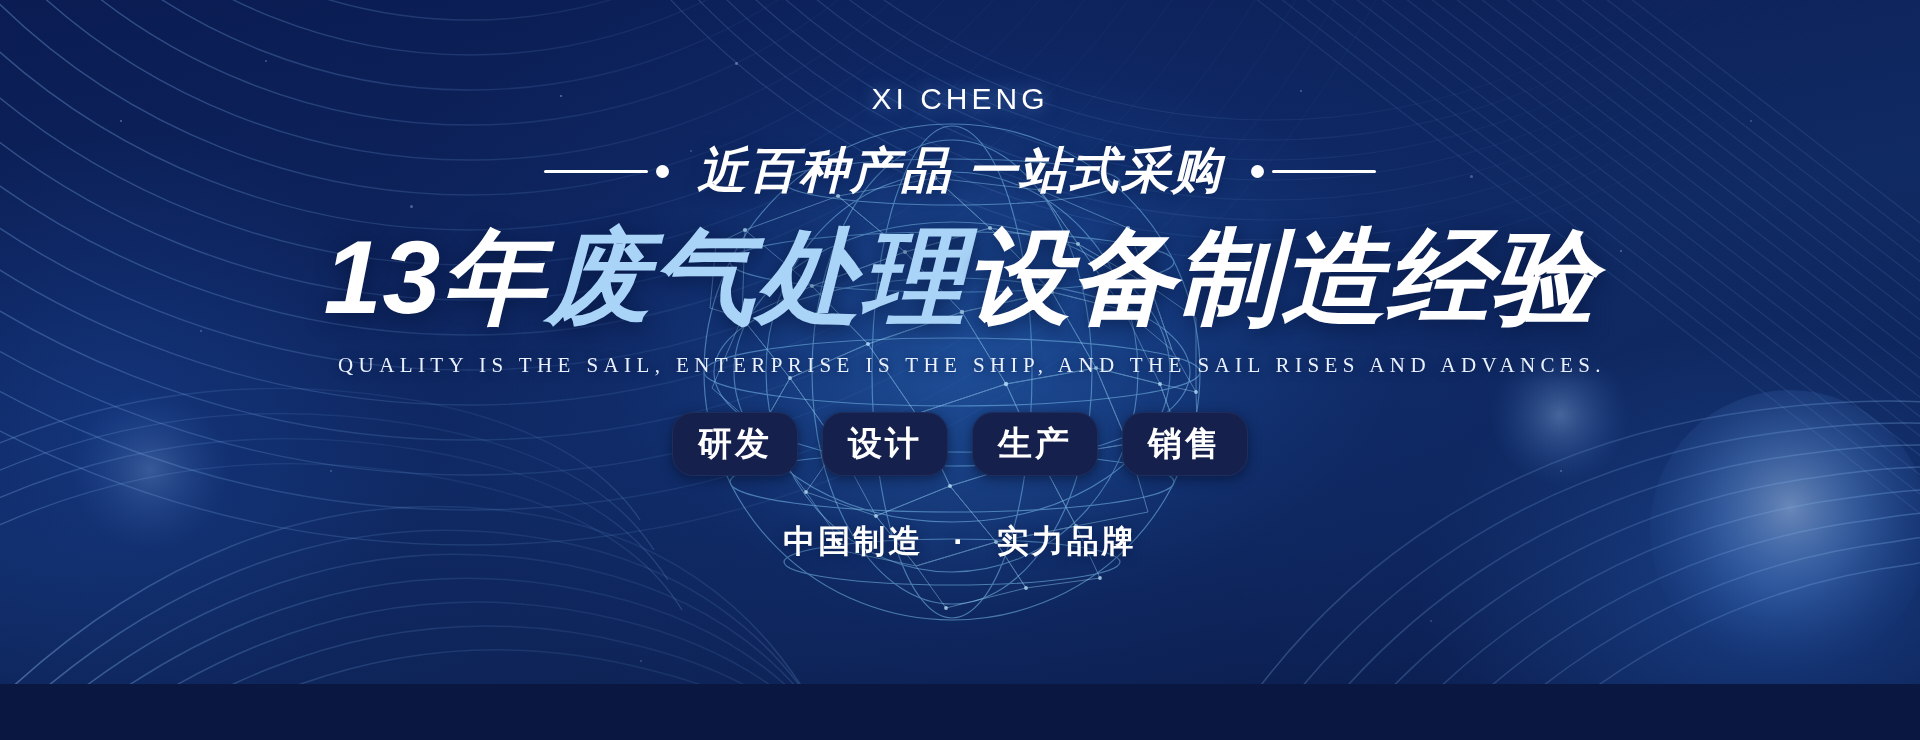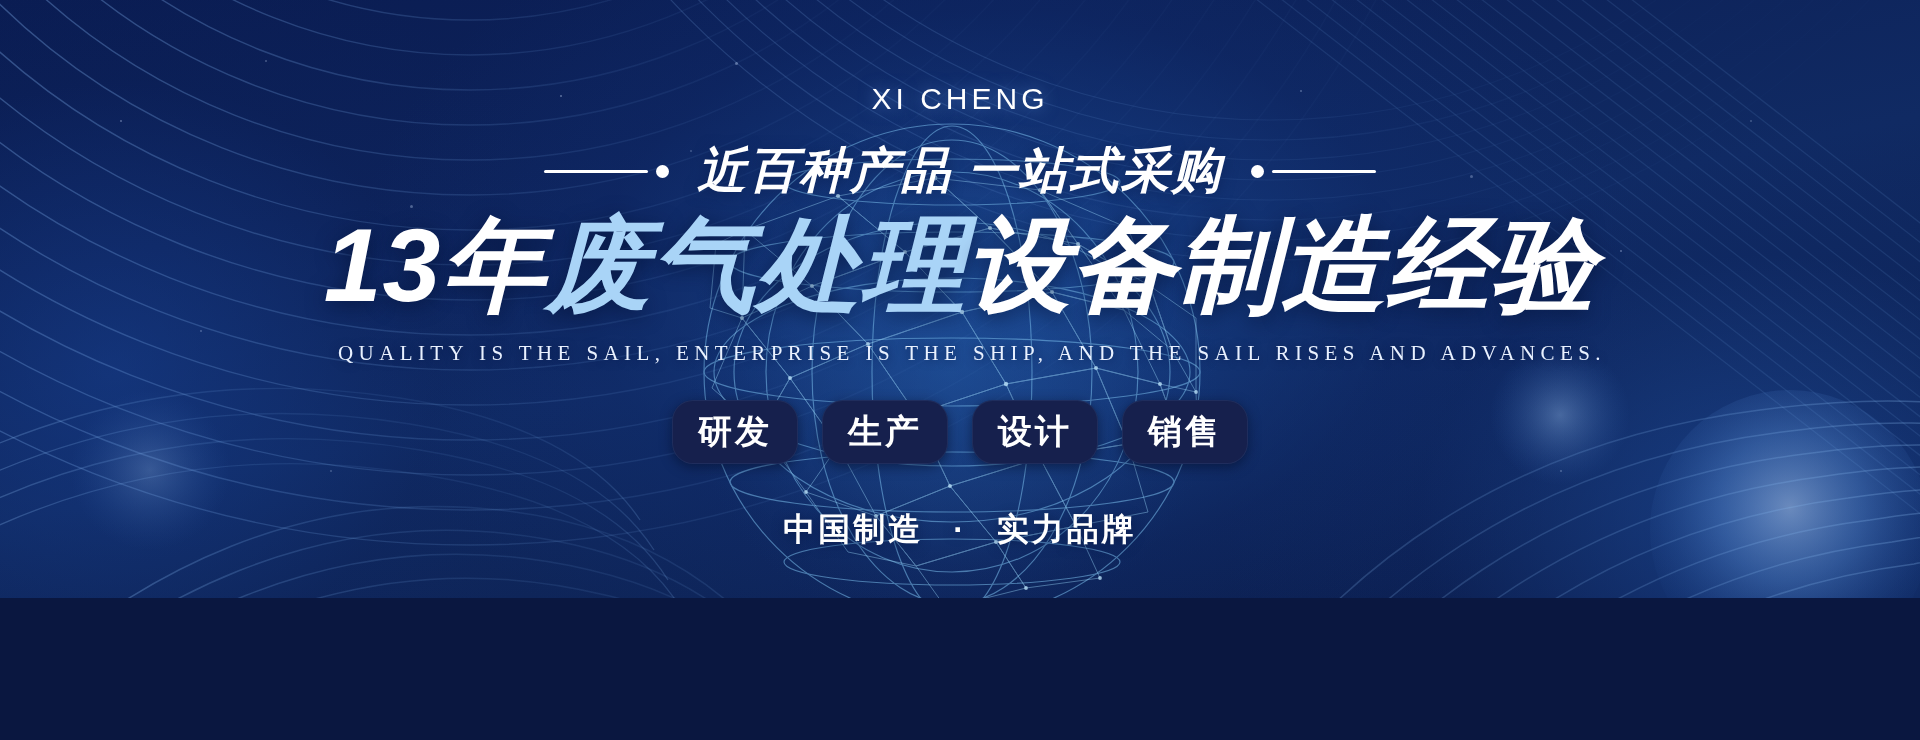--- a/index.html
+++ b/index.html
@@ -6,21 +6,21 @@
   * { margin:0; padding:0; box-sizing:border-box; }
   html, body {
     width:1920px; height:740px;
     background:#0a1740;
     font-family:"Liberation Sans", sans-serif;
     overflow:hidden;
   }
 
   .banner {
     position:relative;
-    width:1920px; height:598px;
+    width:1920px; height:684px;
     overflow:hidden;
     background:
       radial-gradient(ellipse 900px 620px at 52% 48%,  rgba(30,86,170,0.55) 0%, rgba(16,48,120,0.25) 45%, rgba(10,24,70,0) 72%),
       radial-gradient(ellipse 700px 520px at 92% 86%,  rgba(40,100,195,0.45) 0%, rgba(15,45,115,0.18) 50%, rgba(10,24,70,0) 78%),
       radial-gradient(ellipse 620px 560px at 6% 62%,   rgba(26,72,160,0.42) 0%, rgba(12,36,96,0.15) 52%, rgba(9,22,66,0) 80%),
       linear-gradient(168deg, #0a1c52 0%, #0d2259 28%, #102a63 52%, #0e2457 74%, #0a1a47 100%);
   }
 
   
   .bg-layer { position:absolute; inset:0; pointer-events:none; }
@@ -58,20 +58,21 @@
     font-size:49px;
     font-weight:700;
     font-style:italic;
     color:#ffffff;
     letter-spacing:2px;
     white-space:nowrap;
     text-shadow:0 2px 14px rgba(10,30,80,.7);
   }
 
   .headline {
+    margin-top:12px;
     font-size:104px;
     font-weight:700;
     font-style:italic;
     letter-spacing:1px;
     white-space:nowrap;
     line-height:1.18;
     color:#ffffff;
     text-shadow:0 4px 20px rgba(6,20,60,.75);
     text-align:right;
   }
@@ -379,22 +380,22 @@
     </div>
 
     <div class="headline">
       <span>13年</span><span class="hl">废气处理</span><span>设备制造经验</span>
     </div>
 
     <div class="tagline">QUALITY IS THE SAIL, ENTERPRISE IS THE SHIP, AND THE SAIL RISES AND ADVANCES.</div>
 
     <div class="pills">
       <div class="pill">研发</div>
+      <div class="pill">设计</div>
       <div class="pill">生产</div>
-      <div class="pill">设计</div>
       <div class="pill">销售</div>
     </div>
 
     <div class="footline">
       <span>中国制造</span>
       <span class="mid-dot">·</span>
       <span>实力品牌</span>
     </div>
 
   </div>

